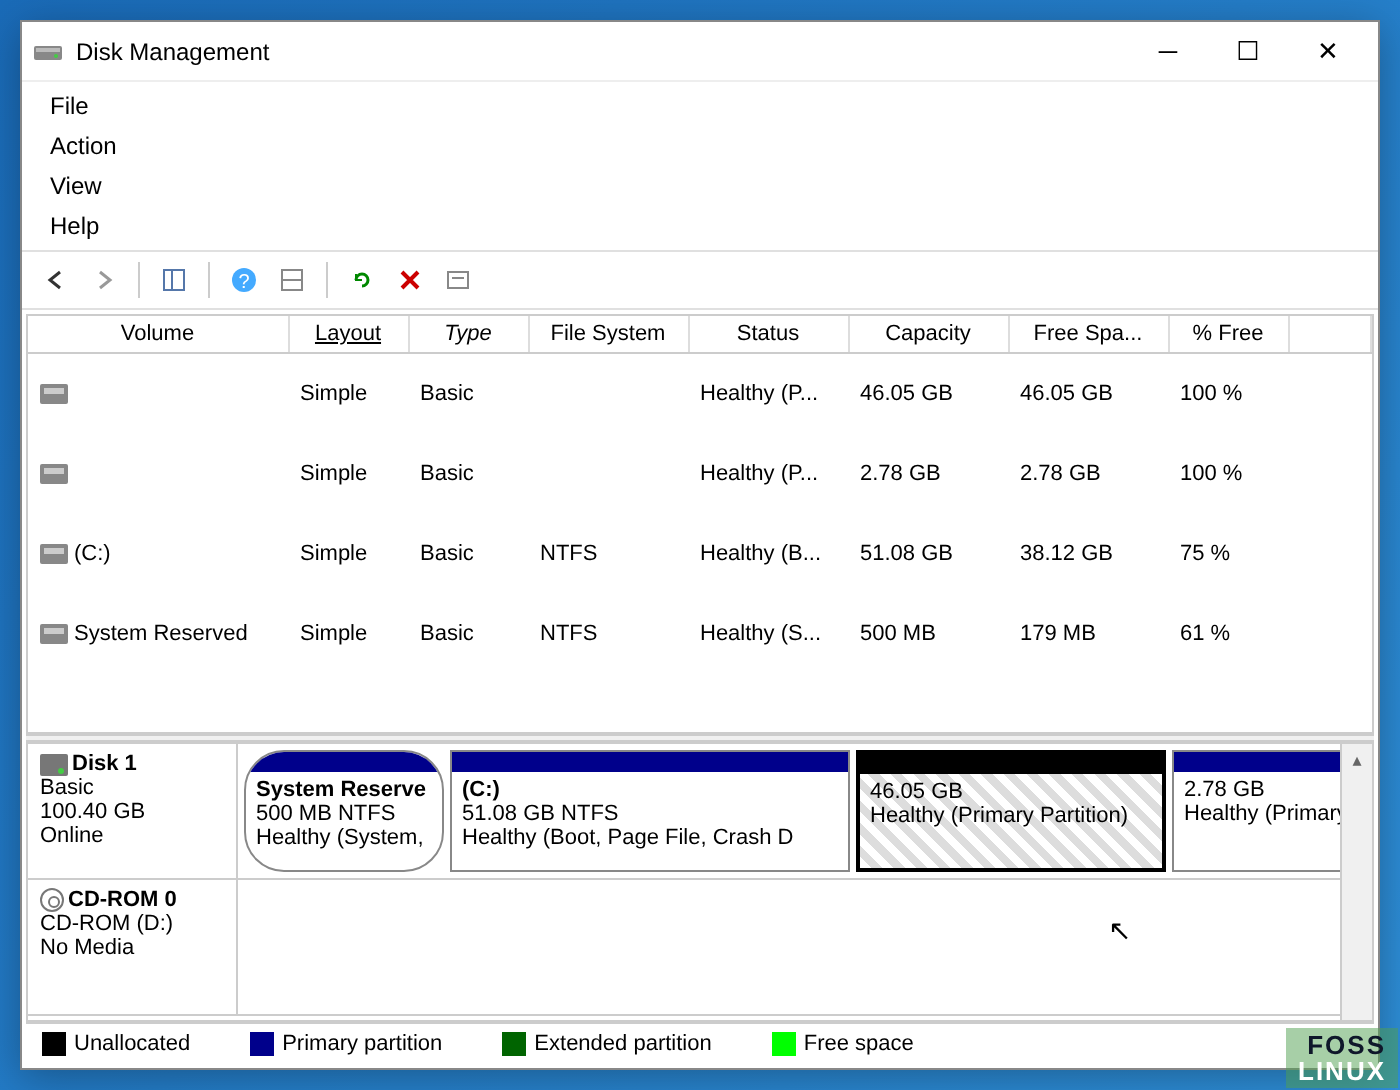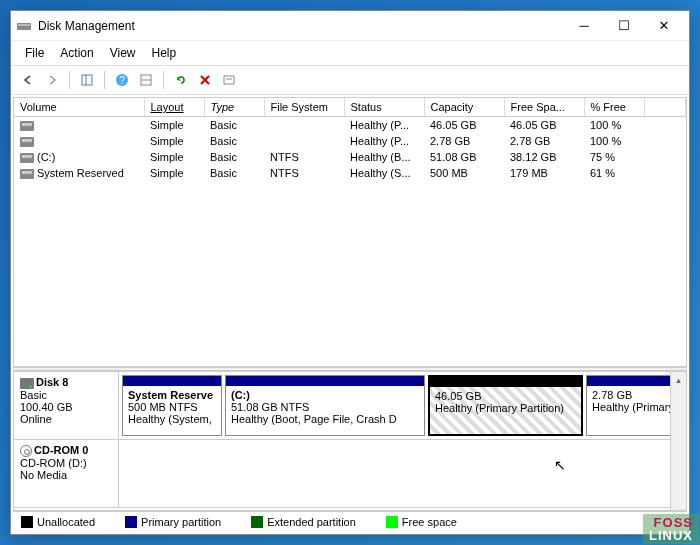--- a/index.html
+++ b/index.html
@@ -3,30 +3,30 @@
 <meta charset="utf-8">
 <style>
 * { box-sizing: border-box; margin: 0; padding: 0; font-family: "Segoe UI", Tahoma, sans-serif; }
 body { background: linear-gradient(135deg, #1a6bb8 0%, #2e8fd8 100%); width: 700px; height: 545px; padding: 10px; overflow: hidden; }
 .window { background: #fff; width: 100%; height: 100%; border: 1px solid #888; display: flex; flex-direction: column; box-shadow: 0 4px 20px rgba(0,0,0,0.3); }
 .titlebar { display: flex; align-items: center; height: 30px; padding: 0 5px; border-bottom: 1px solid #eee; }
 .titlebar .icon { width: 16px; height: 16px; margin-right: 6px; }
 .titlebar .title { flex: 1; font-size: 12px; }
 .titlebar .controls { display: flex; }
 .titlebar .controls div { width: 40px; height: 28px; display: flex; align-items: center; justify-content: center; font-size: 13px; }
-.menubar { display: flex; padding: 2px 6px; font-size: 12px; }
+.menubar { display: flex; padding: 2px 6px; font-size: 12px; flex-direction: column; }
 .menubar div { padding: 3px 8px; }
 .toolbar { display: flex; align-items: center; padding: 3px 6px; border-top: 1px solid #e0e0e0; border-bottom: 1px solid #e0e0e0; gap: 2px; }
 .toolbar .btn { width: 22px; height: 22px; display: flex; align-items: center; justify-content: center; border: 1px solid transparent; }
 .toolbar .sep { width: 1px; height: 18px; background: #ccc; margin: 0 4px; }
 .content { flex: 1; display: flex; flex-direction: column; padding: 2px; }
 .table-wrap { flex: 1; border: 1px solid #ccc; overflow: hidden; background: #fff; }
 table { width: 100%; border-collapse: collapse; font-size: 11px; }
-th { text-align: left; font-weight: normal; padding: 3px 6px; border-right: 1px solid #ddd; border-bottom: 1px solid #ccc; background: #fff; }
-td { padding: 2px 6px; white-space: nowrap; }
+th { text-align: center; font-weight: normal; padding: 3px 6px; border-right: 1px solid #ddd; border-bottom: 1px solid #ccc; background: #fff; }
+td { padding: 14px 6px; white-space: nowrap; }
 .vol-icon { display: inline-block; width: 14px; height: 10px; background: #888; border-radius: 1px; vertical-align: middle; margin-right: 3px; position: relative; }
 .vol-icon::before { content: ""; position: absolute; top: 2px; left: 2px; right: 2px; height: 3px; background: #ccc; }
 .splitter { height: 4px; background: #f0f0f0; border-top: 1px solid #ccc; border-bottom: 1px solid #ccc; cursor: ns-resize; }
 .graphical { border: 1px solid #ccc; height: 140px; overflow: hidden; position: relative; }
 .disk-row { display: flex; border-bottom: 1px solid #ccc; height: 68px; }
 .disk-label { width: 105px; padding: 4px 6px; font-size: 11px; background: #fff; border-right: 1px solid #ccc; }
 .disk-label b { font-size: 11px; }
 .disk-partitions { flex: 1; display: flex; padding: 3px; gap: 3px; }
 .partition { border: 1px solid #888; font-size: 11px; padding: 3px 5px; overflow: hidden; white-space: nowrap; display: flex; flex-direction: column; }
 .partition .header-bar { height: 10px; margin: -3px -5px 3px -5px; }
@@ -34,21 +34,21 @@
 .partition.unalloc { background: repeating-linear-gradient(45deg, #fff, #fff 4px, #ddd 4px, #ddd 8px); }
 .partition.unalloc .header-bar { background: #000; }
 .partition.selected { border: 2px solid #000; }
 .legend { display: flex; align-items: center; gap: 30px; padding: 4px 8px; font-size: 11px; border-top: 1px solid #ccc; }
 .legend div { display: flex; align-items: center; gap: 4px; }
 .legend .sw { width: 12px; height: 12px; }
 .scroll-indicator { position: absolute; right: 0; top: 0; width: 16px; height: 100%; background: #f0f0f0; border-left: 1px solid #ccc; }
 .scroll-indicator .arrow { height: 16px; display: flex; align-items: center; justify-content: center; font-size: 9px; color: #666; }
 .cursor-icon { position: absolute; left: 540px; top: 85px; font-size: 14px; pointer-events: none; }
 .watermark { position: absolute; right: 1px; bottom: 1px; font-size: 13px; font-weight: bold; color: #fff; background: rgba(80,160,80,0.5); padding: 2px 6px; line-height: 1; text-align: right; letter-spacing: 1px; }
-.watermark span:first-child { color: #be185d; }
+.watermark span:first-child { color: #0f172a; }
 .disk-icon { display:inline-block; width:14px; height:11px; background:#777; border-radius:1px; vertical-align:middle; margin-right:2px; position:relative;}
 .disk-icon::after{content:"";position:absolute;bottom:1px;right:2px;width:3px;height:3px;background:#4c4;border-radius:50%;}
 .cd-icon { display:inline-block; width:12px; height:12px; border:1px solid #777; border-radius:50%; vertical-align:middle; margin-right:2px; position:relative;}
 .cd-icon::after{content:"";position:absolute;top:3px;left:3px;width:4px;height:4px;border:1px solid #777;border-radius:50%;}
 </style>
 </head>
 <body>
 
 <div class="window">
   <div class="titlebar">
@@ -188,23 +188,23 @@
             </tr>
           </tbody>
       </table>
     </div>
 
     <div class="splitter"></div>
 
     <div class="graphical">
       <div id="disk-rows">
           <div class="disk-row">
-            <div class="disk-label"><span class="disk-icon"></span><b>Disk 8</b><br>Basic<br>100.40 GB<br>Online</div>
+            <div class="disk-label"><span class="disk-icon"></span><b>Disk 1</b><br>Basic<br>100.40 GB<br>Online</div>
             <div class="disk-partitions">
-              <div class="partition primary" style="width: 100px;">
+              <div class="partition primary" style="width: 100px; border-radius: 20px;">
                 <div class="header-bar"></div>
                 <b>System Reserve</b>
                 <span>500 MB NTFS</span>
                 <span>Healthy (System,</span>
               </div>
               <div class="partition primary" style="width: 200px;">
                 <div class="header-bar"></div>
                 <b>(C:)</b>
                 <span>51.08 GB NTFS</span>
                 <span>Healthy (Boot, Page File, Crash D</span>

